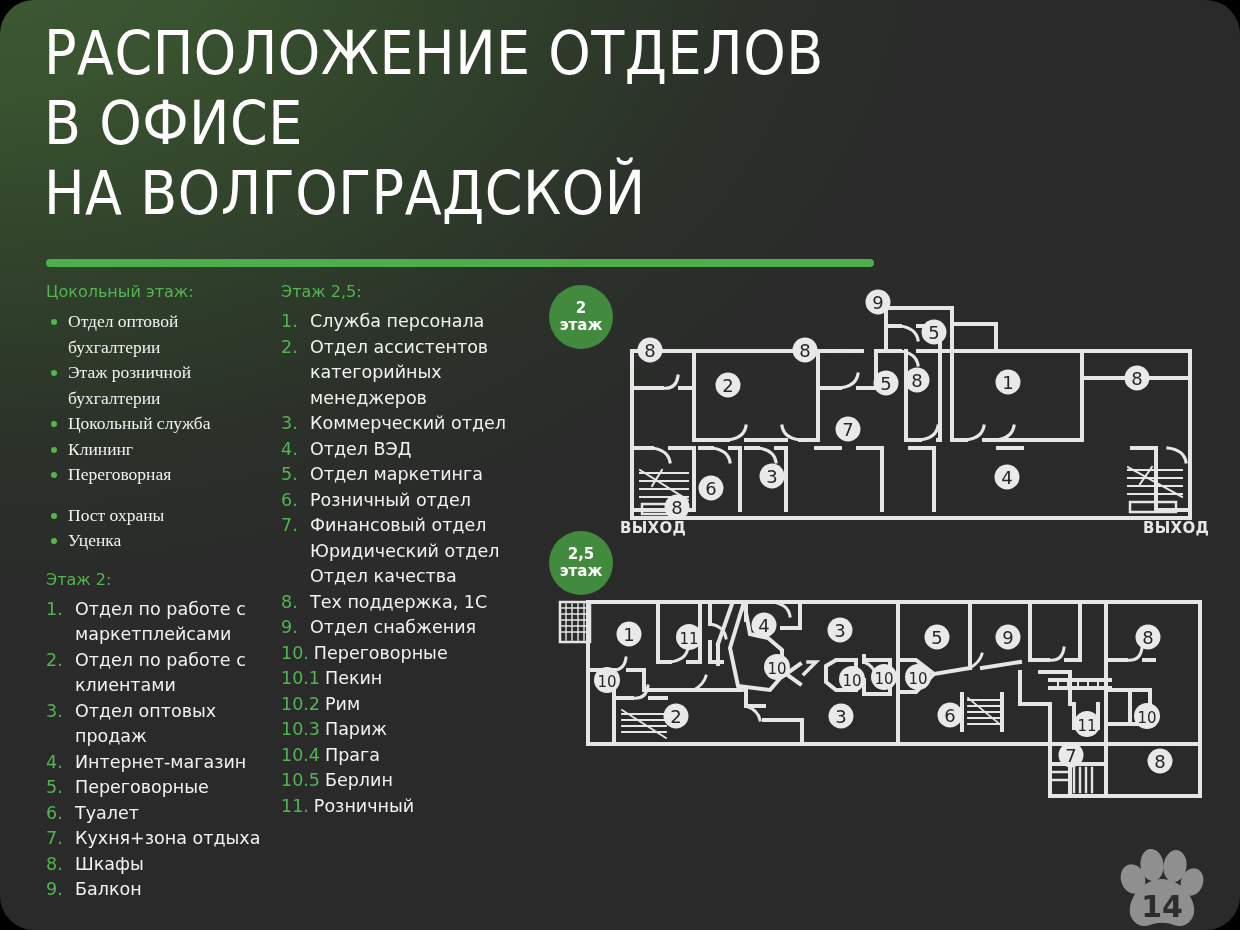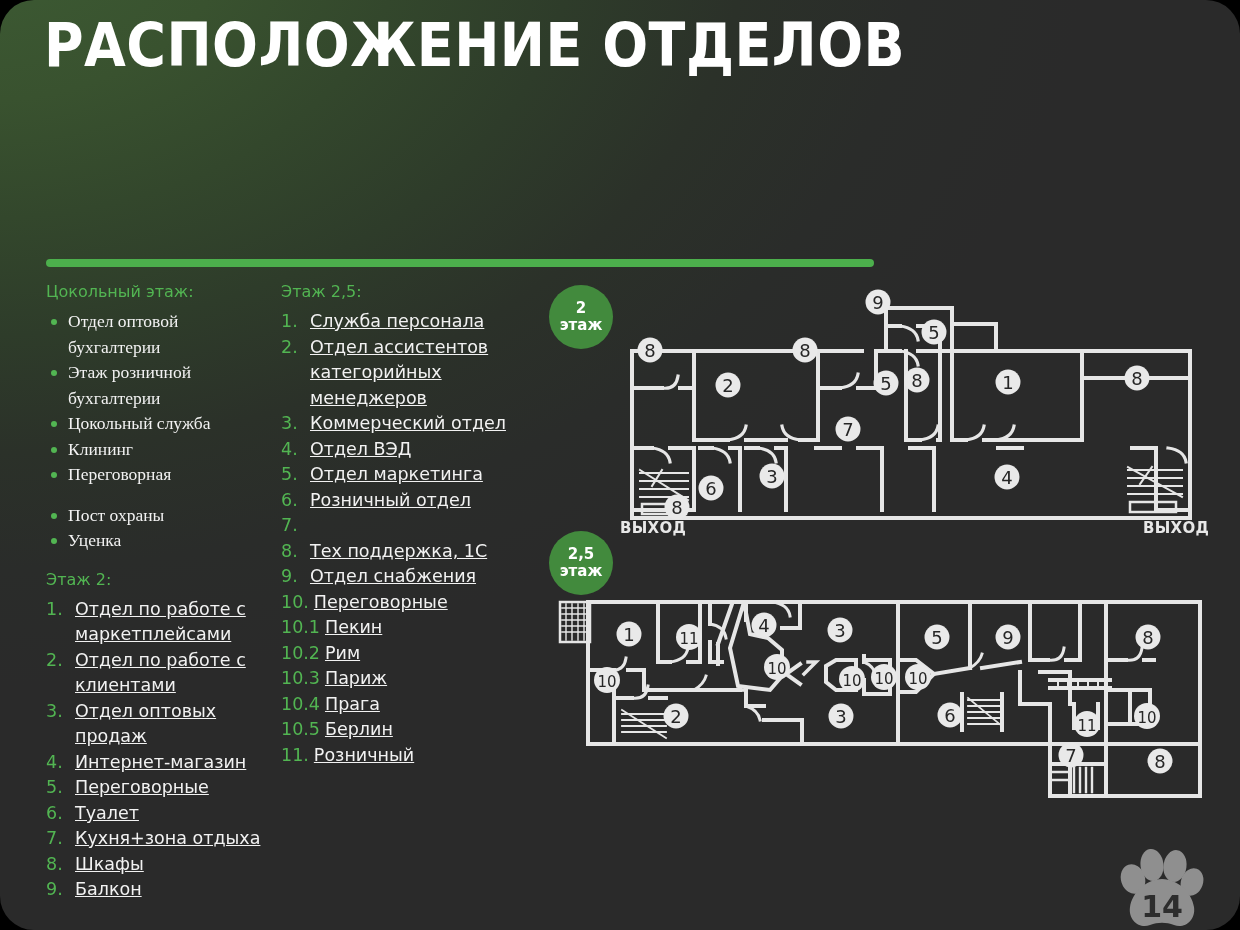--- a/index.html
+++ b/index.html
@@ -14,24 +14,24 @@
     width: 1240px; height: 930px;
     border-radius: 34px;
     overflow: hidden;
     background:
       radial-gradient(115% 105% at -2% -8%, #3d5c34 0%, #39522f 18%, #33472c 30%, #2e3c2a 42%, #2b3129 54%, #2a2c2a 66%, #2a2a2a 78%, #2a2a2a 100%);
   }
 
   
   .title {
     position: absolute;
-    left: 44px; top: 10px;
+    left: 44px; top: 18px;
     width: 1100px;
     color: #ffffff;
-    font-weight: 700;
+    font-weight: 400;
     font-size: 61px;
     line-height: 70px;
     letter-spacing: 0.5px;
     font-family: "DejaVu Sans", sans-serif;
     text-transform: uppercase;
     font-stretch: condensed;
   }
   .title .ln { display: block; white-space: nowrap; transform: scaleX(1.0); transform-origin: left center;}
   .title .ln1 { font-size: 60px; }
   .title .ln2 { font-size: 60px; }
@@ -87,21 +87,21 @@
     line-height: 25.5px;
     font-family: "DejaVu Sans", sans-serif;
   }
   ol.numbers li .num {
     color: #52b552;
     flex: 0 0 auto;
     min-width: 24px;
     margin-right: 5px;
   }
   ol.numbers li .num.wide { min-width: 34px; }
-  ol.numbers li .txt { flex: 1 1 auto; text-decoration: underline; }
+  ol.numbers li .txt { flex: 1 1 auto; }
   ol.numbers li .txt .sub { display: block; }
 
   
   .badge {
     position: absolute;
     width: 64px; height: 64px;
     border-radius: 50%;
     background: #428a3d;
     color: #ffffff;
     display: flex;
@@ -137,20 +137,22 @@
   
   .paw { position: absolute; left: 1106px; top: 845px; }
 </style>
 </head>
 <body>
 
 <div id="page">
 
   <div class="title">
     <span class="ln ln1">РАСПОЛОЖЕНИЕ ОТДЕЛОВ</span>
+    <span class="ln ln2">В ОФИСЕ</span>
+    <span class="ln ln3">НА ВОЛГОГРАДСКОЙ</span>
   </div>
   <div class="accent-bar"></div>
 
   <div class="legend">
     <div class="col col-1" id="col1">
         <div class="group">
           <div class="group-head">Цокольный этаж:</div>
           <ul class="bullets">
             <li>Отдел оптовой бухгалтерии</li>
             <li>Этаж розничной бухгалтерии</li>
@@ -230,20 +232,21 @@
             <li>
               <span class="num">5.</span>
               <span class="txt"><span>Отдел маркетинга</span></span>
             </li>
             <li>
               <span class="num">6.</span>
               <span class="txt"><span>Розничный отдел</span></span>
             </li>
             <li>
               <span class="num">7.</span>
+              <span class="txt"><span>Финансовый отдел</span><span class="sub">Юридический отдел</span><span class="sub">Отдел качества</span></span>
             </li>
             <li>
               <span class="num">8.</span>
               <span class="txt"><span>Тех поддержка, 1С</span></span>
             </li>
             <li>
               <span class="num">9.</span>
               <span class="txt"><span>Отдел снабжения</span></span>
             </li>
             <li>

